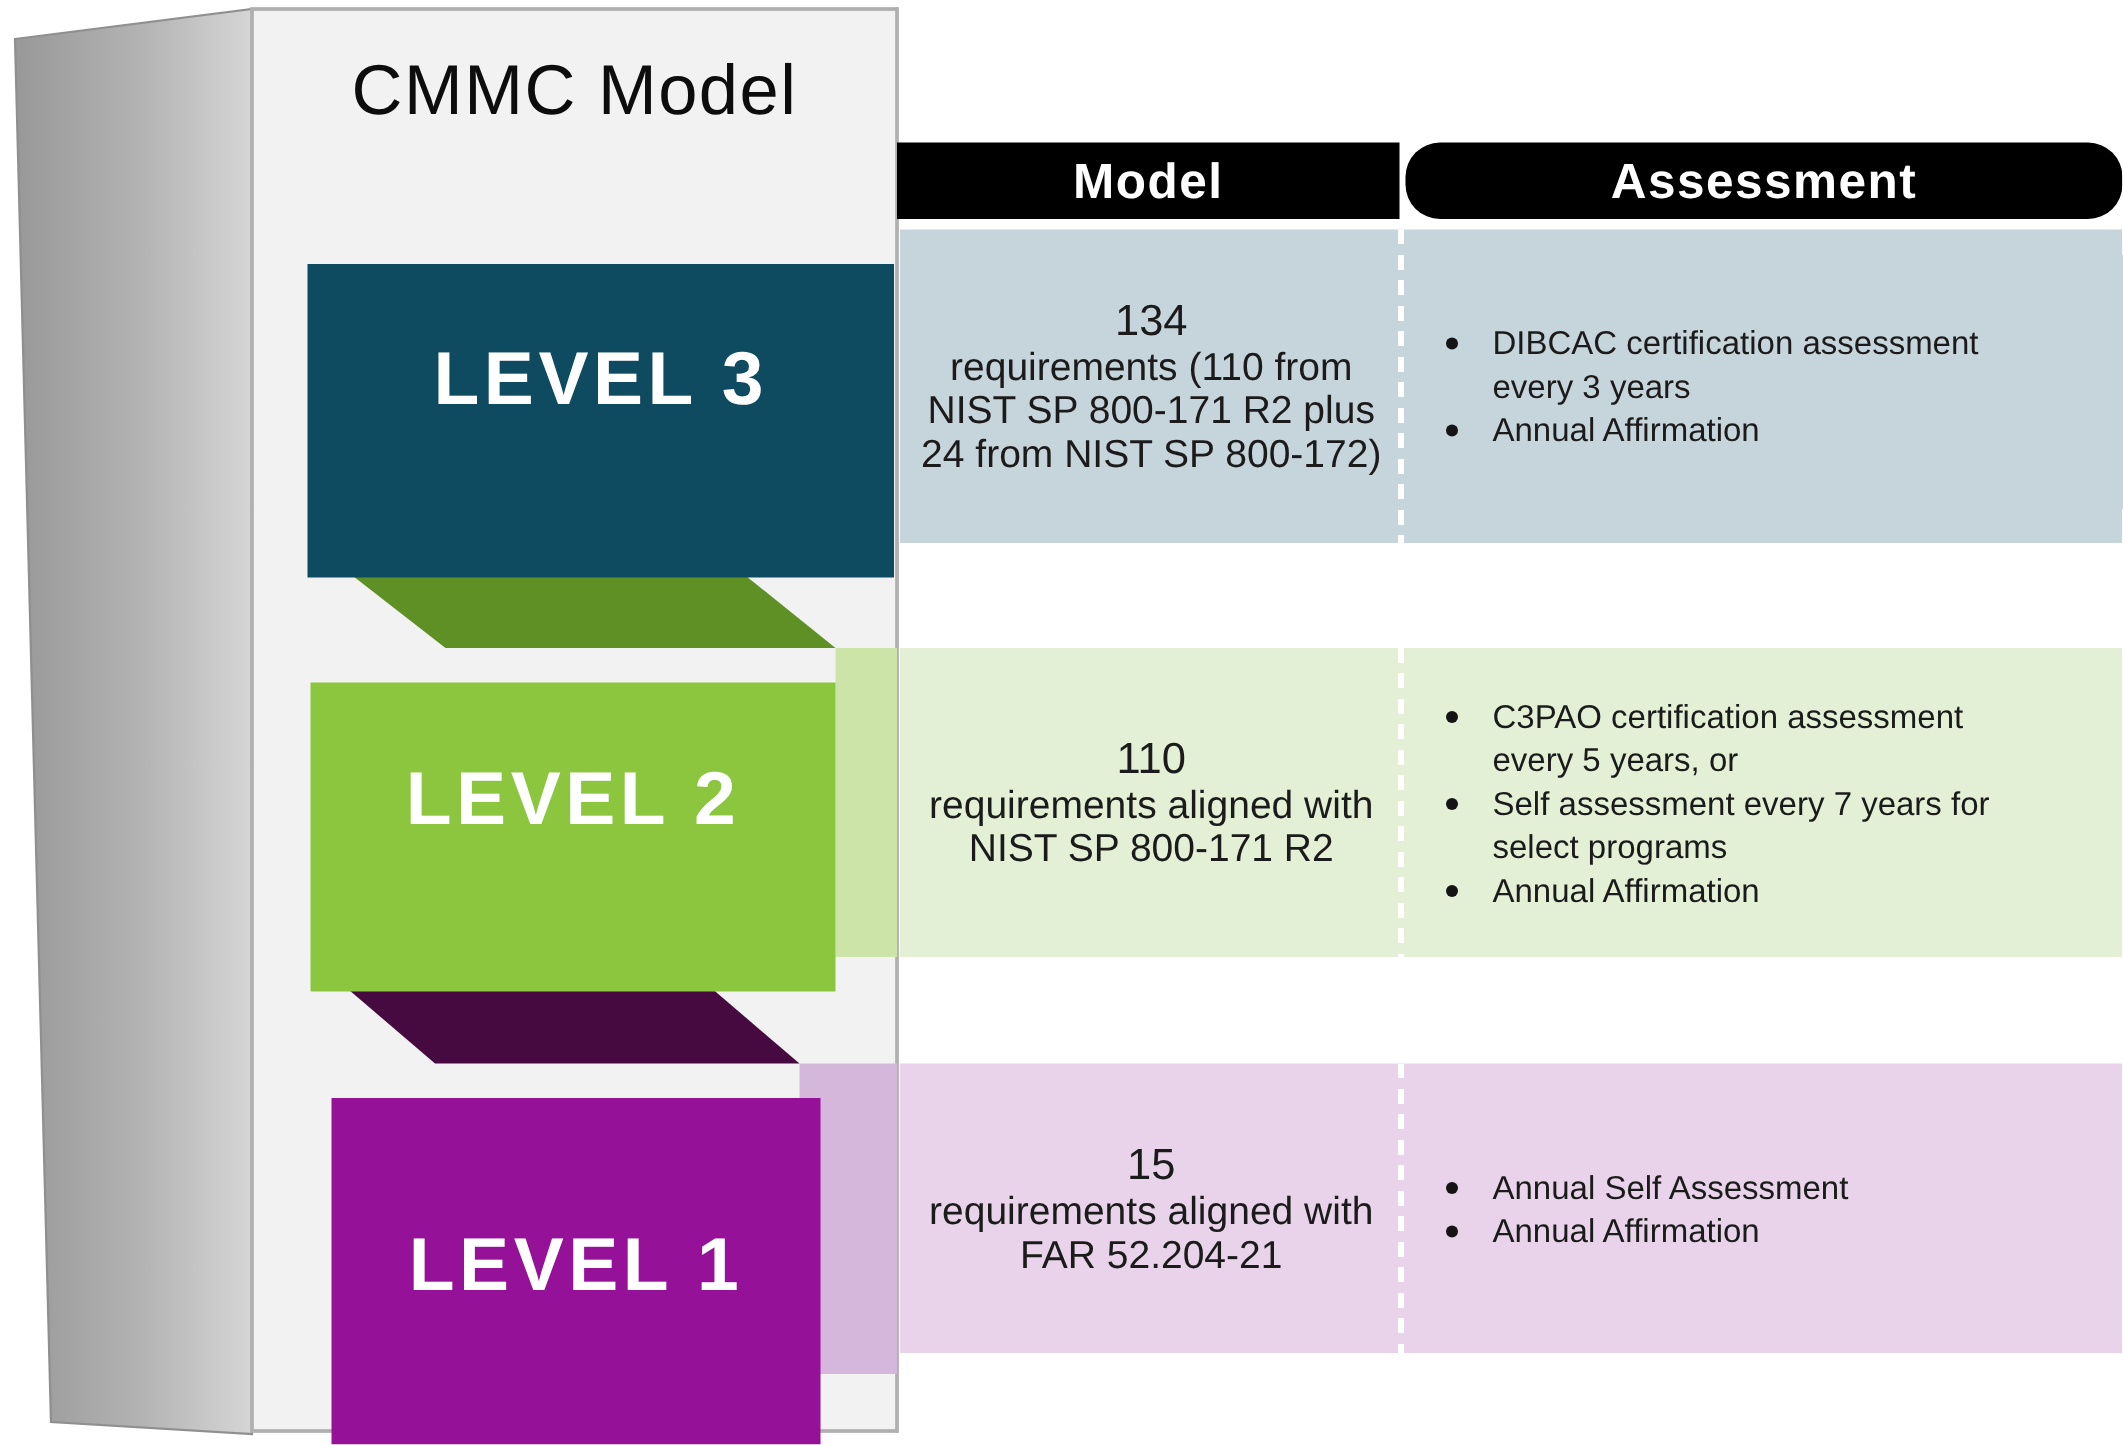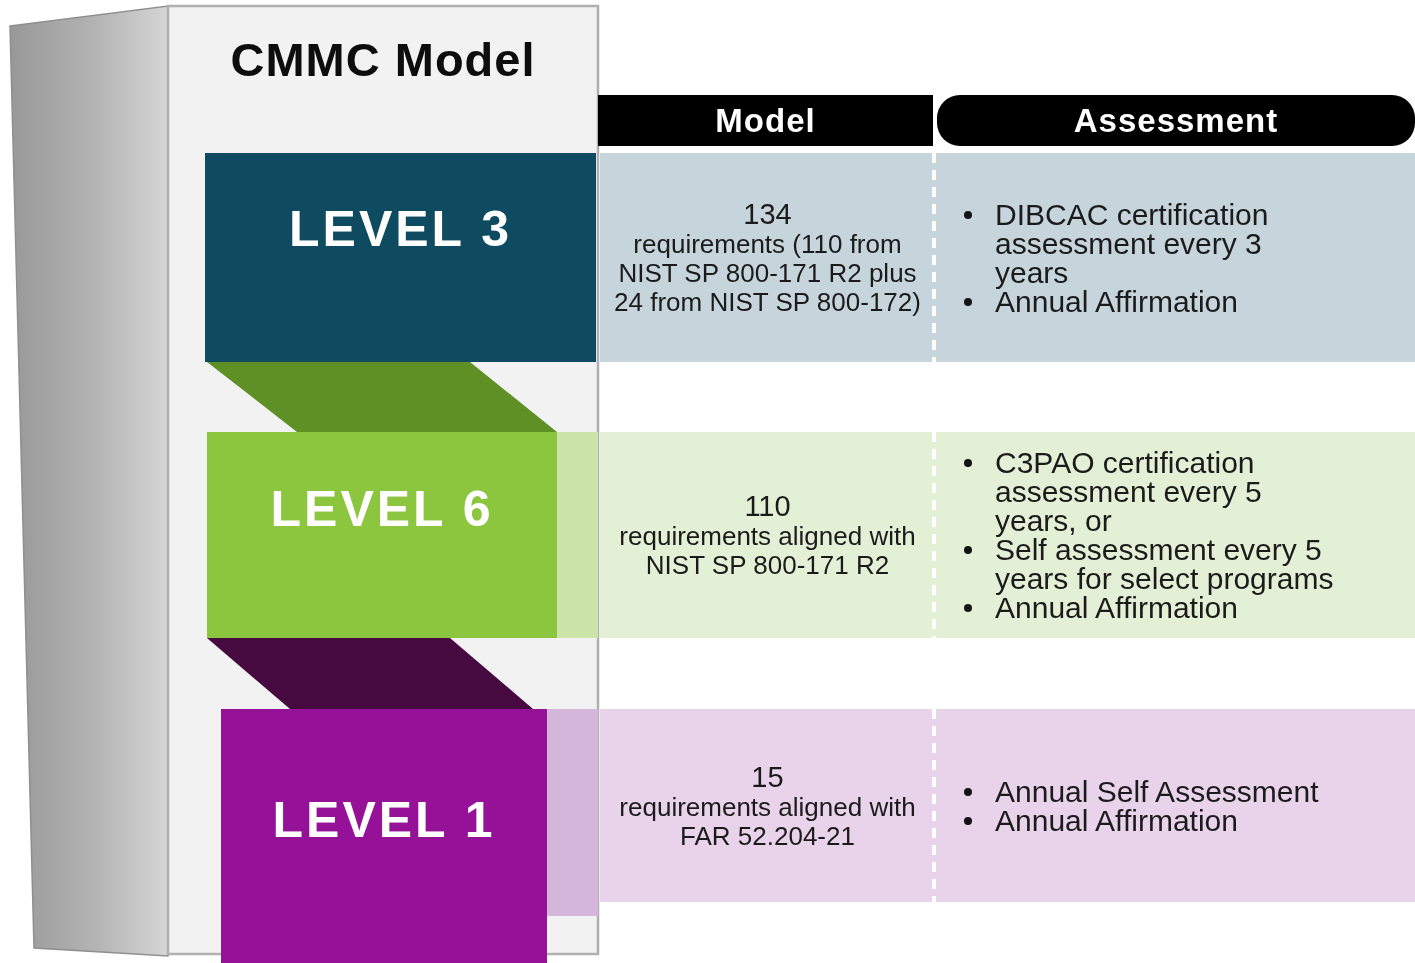--- a/index.html
+++ b/index.html
@@ -20,21 +20,21 @@
   *{box-sizing:border-box;margin:0;padding:0;}
   html,body{background:#ffffff;}
   body{font-family:"Liberation Sans","DejaVu Sans",sans-serif;color:var(--body-text);}
   .canvas{position:relative;width:1415px;height:963px;background:#ffffff;overflow:hidden;}
 
   svg.box3d{position:absolute;left:0;top:0;width:1415px;height:963px;z-index:0;}
 
   .page-title{
     position:absolute;left:168px;top:26px;width:430px;height:66px;z-index:3;
     display:flex;align-items:center;justify-content:center;
-    font-size:47px;font-weight:700;letter-spacing:1px;color:#0d0d0d;
+    font-size:47px;font-weight:400;letter-spacing:1px;color:#0d0d0d;
   }
 
   
   .hdr{
     position:absolute;top:95px;height:51px;z-index:1;
     background:var(--header-bg);color:var(--header-text);
     display:flex;align-items:center;justify-content:center;
     font-size:33px;font-weight:700;letter-spacing:1px;
   }
   .hdr-model{left:598px;width:335px;}
@@ -54,38 +54,38 @@
   .req-count{font-weight:400;font-size:29px;line-height:32px;}
   .req-desc{max-width:322px;}
 
   .assessment-cell{
     position:absolute;left:340px;top:0;bottom:0;right:0;
     display:flex;flex-direction:column;justify-content:center;
   }
   .assessment-list{list-style:none;}
   .assessment-list li{
     position:relative;padding-left:55px;max-width:400px;
-    font-size:30px;line-height:29px;
+    font-size:22px;line-height:29px;
   }
   .assessment-list li .li-text{display:inline-block;max-width:345px;}
   .assessment-list li::before{
     content:"";position:absolute;left:24px;top:11px;width:8px;height:8px;
     border-radius:50%;background:#141414;
   }
 
   .col-divider{
     position:absolute;left:332px;top:0;bottom:0;width:4px;
     background:repeating-linear-gradient(to bottom,#ffffff 0 10px,transparent 10px 17px);
   }
 
   
   .banner{
     position:absolute;z-index:2;
     display:flex;align-items:center;justify-content:center;
-    color:#ffffff;font-size:50px;font-weight:800;letter-spacing:3px;
+    color:#ffffff;font-size:50px;font-weight:800;letter-spacing:3px;margin-top:23px;
   }
   .banner .lvl-label{position:relative;}
   .banner-l3{left:205px;top:153px;width:391px;height:209px;background:var(--level3-banner);}
   .banner-l3 .lvl-label{top:-29px;}
   .banner-l2{left:207px;top:432px;width:350px;height:206px;background:var(--level2-banner);}
   .banner-l2 .lvl-label{top:-26px;}
   .banner-l1{left:221px;top:709px;width:326px;height:254px;background:var(--level1-banner);}
   .banner-l1 .lvl-label{top:-16px;}
 
   .banner-overlap{position:absolute;z-index:2;}
@@ -132,21 +132,21 @@
 
   <div class="row row2">
     <div class="model-cell">
       <div class="req-count">110</div>
       <div class="req-desc">requirements aligned with NIST SP 800-171 R2</div>
     </div>
     <div class="col-divider"></div>
     <div class="assessment-cell">
       <ul class="assessment-list">
         <li><span class="li-text">C3PAO certification assessment every 5 years, or</span></li>
-        <li><span class="li-text">Self assessment every 5 years for select programs</span></li>
+        <li><span class="li-text">Self assessment every 7 years for select programs</span></li>
         <li><span class="li-text">Annual Affirmation</span></li>
       </ul>
     </div>
   </div>
 
   <div class="row row1">
     <div class="model-cell">
       <div class="req-count">15</div>
       <div class="req-desc">requirements aligned with FAR 52.204-21</div>
     </div>
@@ -157,20 +157,20 @@
         <li><span class="li-text">Annual Affirmation</span></li>
       </ul>
     </div>
   </div>
 
   <div class="banner banner-l3">
     <span class="lvl-label">LEVEL 3</span>
   </div>
   <div class="banner-overlap overlap-l2"></div>
   <div class="banner banner-l2">
-    <span class="lvl-label">LEVEL 6</span>
+    <span class="lvl-label">LEVEL 2</span>
   </div>
   <div class="banner-overlap overlap-l1"></div>
   <div class="banner banner-l1">
     <span class="lvl-label">LEVEL 1</span>
   </div>
 
 </div>
 
 </body></html>

